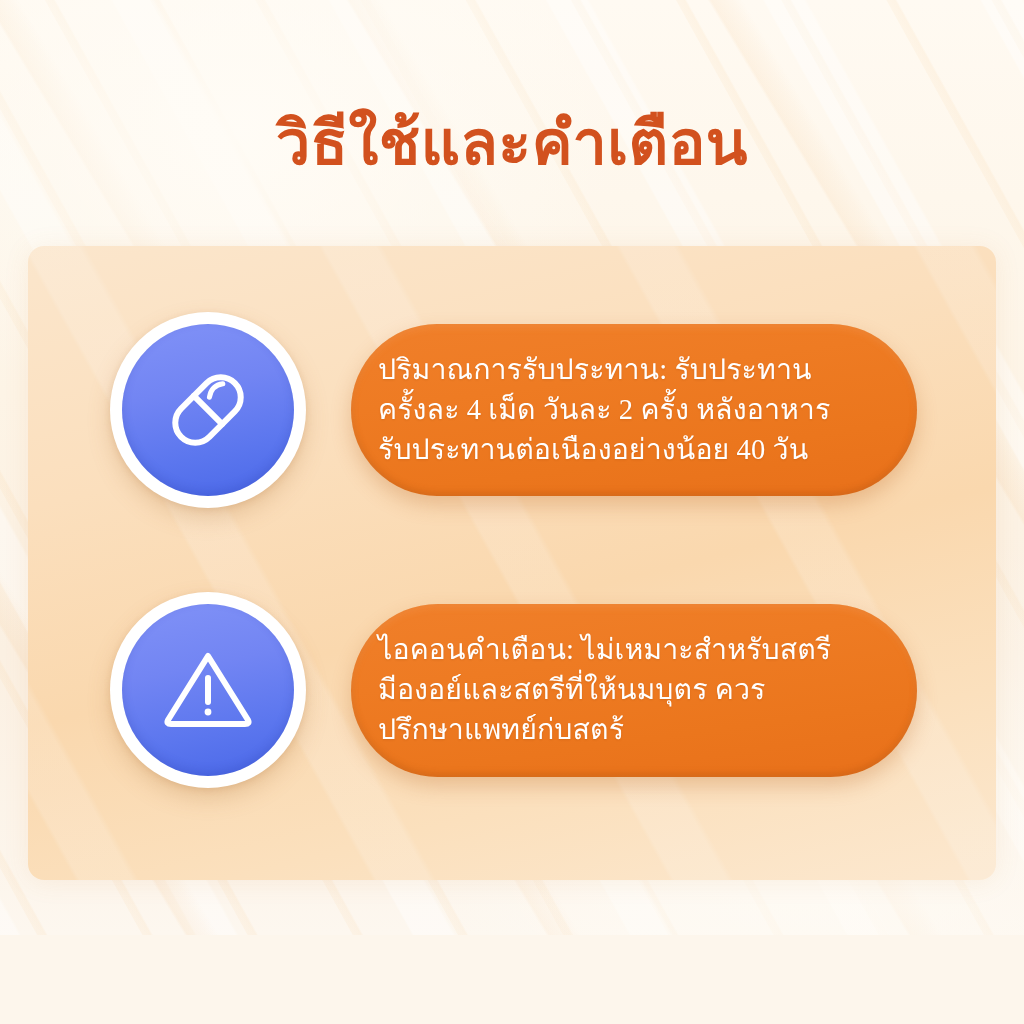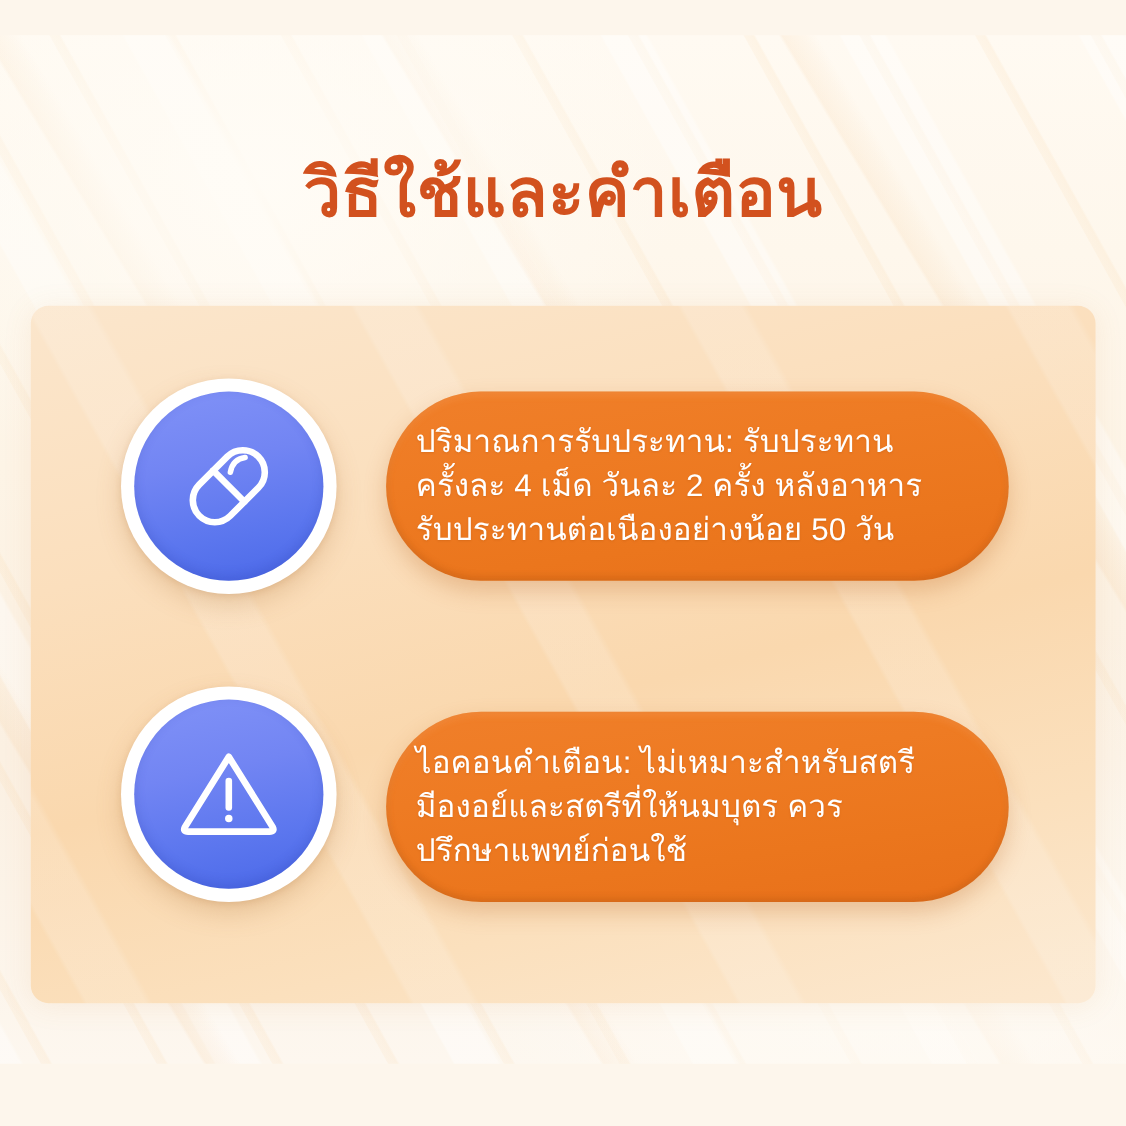--- a/index.html
+++ b/index.html
@@ -16,21 +16,20 @@
   }
 
   
   .poster {
     position: relative;
     width: 1024px;
     height: 935px;
     overflow: hidden;
     background:
       linear-gradient(180deg, #fffaf2 0%, #fdf4e6 42%, #fbf0e2 70%, #fdf7ef 100%);
-    margin-top: 32px;
   }
 
   
   .streaks {
     position: absolute;
     inset: -20%;
     pointer-events: none;
   }
   .streaks.a {
     background: repeating-linear-gradient(
@@ -132,21 +131,21 @@
     pointer-events: none;
   }
 
   
   .row {
     position: absolute;
     display: flex;
     align-items: center;
   }
   .row-1 { left: 82px; top: 66px; }
-  .row-2 { left: 82px; top: 346px; align-items: flex-end; }
+  .row-2 { left: 82px; top: 346px; }
 
   
   .badge {
     position: relative;
     width: 196px;
     height: 196px;
     border-radius: 50%;
     background: #ffffff;
     box-shadow:
       0 10px 22px rgba(176,118,60,0.26),
@@ -187,20 +186,21 @@
   .msg-1 { height: 172px; padding: 0 30px 0 27px; }
   .msg-2 { height: 173px; padding: 0 30px 0 27px; }
 
   .msg-text {
     color: #ffffff;
     font-size: 28.5px;
     line-height: 40px;
     letter-spacing: 0.1px;
     text-shadow: 0 1px 2px rgba(150,70,10,0.22);
     width: 100%;
+    font-family: Liberation Serif, serif;
   }
   .msg-text .ln { display: block; white-space: nowrap; }
 </style>
 </head>
 <body>
 
 <div class="poster">
 
   <div class="streaks a"></div>
   <div class="streaks b"></div>
@@ -226,21 +226,21 @@
               </g>
             </svg>
           </span>
         </div>
       </div>
 
       <div class="msg msg-1">
         <div class="msg-text">
           <span class="ln">ปริมาณการรับประทาน: รับประทาน</span>
           <span class="ln">ครั้งละ 4 เม็ด วันละ 2 ครั้ง หลังอาหาร</span>
-          <span class="ln">รับประทานต่อเนืองอย่างน้อย 50 วัน</span>
+          <span class="ln">รับประทานต่อเนืองอย่างน้อย 40 วัน</span>
         </div>
       </div>
     </div>
 
     <div class="row row-2">
 
       <div class="badge">
         <div class="badge-inner">
           <span>
             <svg width="104" height="104" viewBox="0 0 104 104" fill="none" stroke="#ffffff" stroke-width="6" stroke-linecap="round" stroke-linejoin="round">
@@ -249,19 +249,19 @@
               <circle cx="52" cy="74" r="3.4" fill="#ffffff" stroke="none"></circle>
             </svg>
           </span>
         </div>
       </div>
 
       <div class="msg msg-2">
         <div class="msg-text">
           <span class="ln">ไอคอนคำเตือน: ไม่เหมาะสำหรับสตรี</span>
           <span class="ln">มีองอย์และสตรีที่ให้นมบุตร ควร</span>
-          <span class="ln">ปรึกษาแพทย์ก่อนใช้</span>
+          <span class="ln">ปรึกษาแพทย์ก่บสตร้</span>
         </div>
       </div>
     </div>
 
   </section>
 </div>
 
 </body></html>

